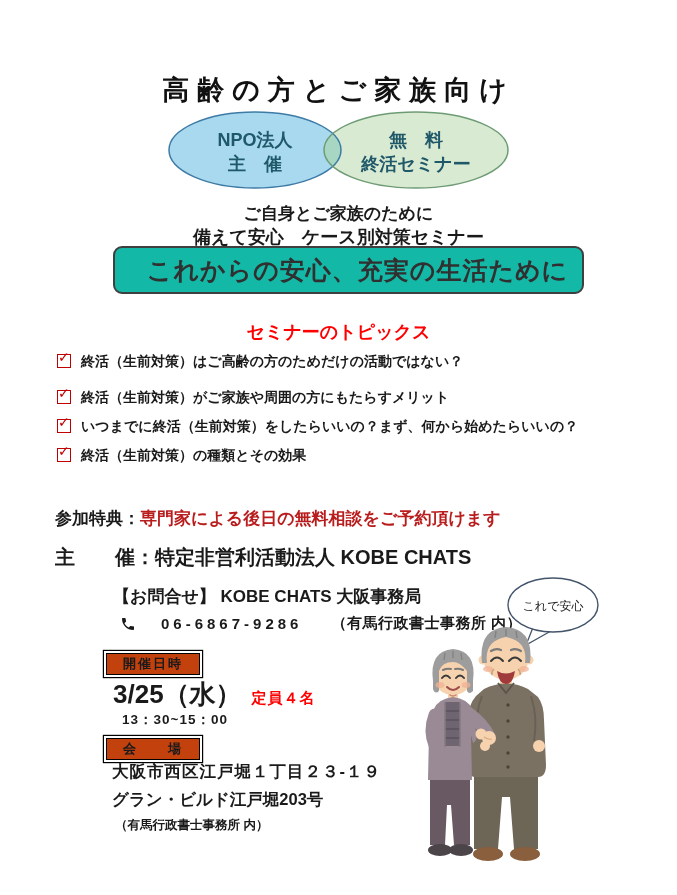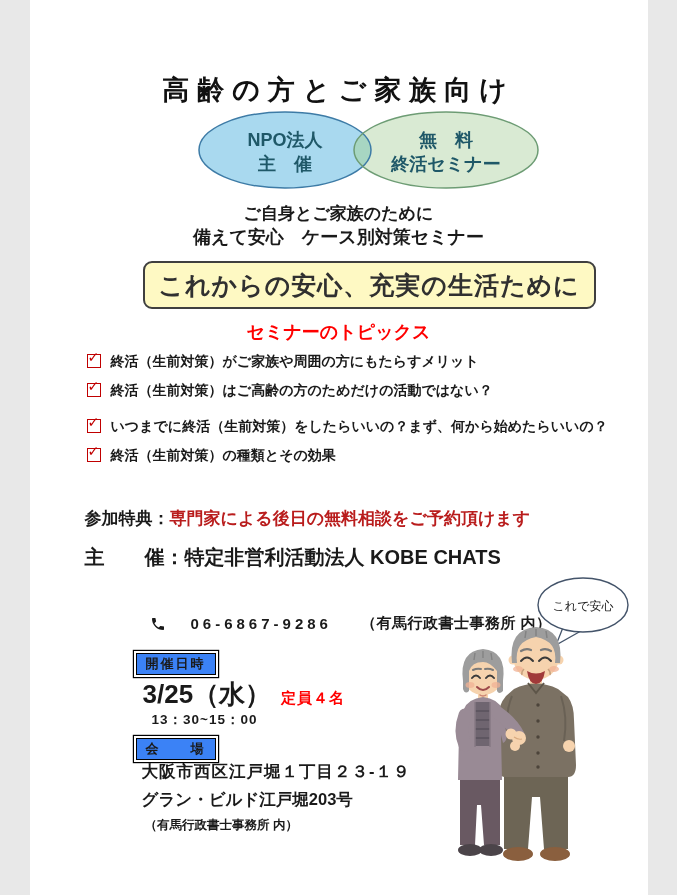--- a/index.html
+++ b/index.html
@@ -1,54 +1,54 @@
 <!DOCTYPE html>
 <html><head>
 <meta charset="utf-8">
 <style>
   html,body{margin:0;padding:0;background:#e8e8e8;}
   .page{
-    position:relative;width:618px;height:895px;margin:0 auto;background:#fff;
+    position:relative;width:677px;height:895px;margin:0 auto;background:#fff;
     font-family:"Liberation Sans","DejaVu Sans",sans-serif;color:#1a1a1a;overflow:hidden;
   }
   .abs{position:absolute;}
   .centered{left:0;right:0;text-align:center;}
   .b{font-weight:bold;}
   #main-title{top:72px;font-size:27px;letter-spacing:8px;color:#111;}
   #venn-svg{left:160px;top:106px;}
   .venn-text{font-size:18px;font-weight:bold;}
   #subtitle1{top:202px;font-size:17px;}
   #subtitle2{top:225px;font-size:18px;}
   #banner-box{
-    left:113px;top:261px;width:449px;height:44px;background:#fef9c3;
+    left:113px;top:246px;width:449px;height:44px;background:#14b8a6;
     border:2.5px solid #3f3f3f;border-radius:9px;display:flex;align-items:center;justify-content:center;
-    font-size:25px;font-weight:bold;color:#303030;letter-spacing:1px;
+    font-size:25px;font-weight:bold;color:#303030;letter-spacing:1px;padding-left:18px;
   }
   #topics-heading{top:320px;font-size:18px;color:#ff0000;}
   #topics-list{left:57px;top:352px;width:585px;}
   .topic-row{display:flex;align-items:flex-start;gap:10px;margin-bottom:10px;font-size:14px;font-weight:bold;line-height:19px;}
   .topic-row.first{margin-bottom:17px;}
   .chk{
     flex:none;width:12px;height:12px;margin-top:2px;border:1.7px solid #c00000;background:#fff;position:relative;
   }
   .chk::after{
     content:"\2713";position:absolute;top:-5px;left:0px;font-size:14px;line-height:14px;
     color:#c00000;font-weight:bold;
   }
   #benefit-line{left:55px;top:507px;font-size:17px;}
   #benefit-text{color:#b91c1c;}
   #organizer-line{left:55px;top:544px;font-size:20px;}
   #contact-heading{left:113px;top:585px;font-size:17px;}
   #phone-row{left:120px;top:614px;display:flex;align-items:center;gap:25px;font-size:15px;}
   #phone-number{letter-spacing:4px;}
   #phone-note{margin-left:4px;letter-spacing:0.5px;}
   .dlabel{
-    display:inline-block;background:#3b82f6;border:1.3px solid #000;
+    display:inline-block;background:#c2410c;border:1.3px solid #000;
     box-shadow:0 0 0 2px #fff,0 0 0 3.2px #000;
-    padding:1px 9px;font-size:13px;font-weight:bold;letter-spacing:2px;
+    padding:1px 16px;font-size:13px;font-weight:bold;letter-spacing:2px;
   }
   #schedule-label{left:106px;top:653px;}
   #date-row{left:113px;top:677px;display:flex;align-items:flex-end;}
   #date-text{font-size:26px;}
   #capacity-text{font-size:15px;color:#ff0000;margin-left:10px;padding-bottom:4px;letter-spacing:1px;text-align:center;}
   #time-text{left:122px;top:711px;font-size:13.5px;letter-spacing:1px;}
   #venue-label{left:106px;top:738px;}
   #address1{left:112px;top:761px;font-size:16.5px;letter-spacing:1px;}
   #address2{left:112px;top:789px;font-size:16.5px;}
   #venue-note{left:115px;top:817px;font-size:12.5px;}
@@ -81,44 +81,45 @@
   <div id="subtitle1" class="abs centered b">ご自身とご家族のために</div>
   <div id="subtitle2" class="abs centered b">備えて安心　ケース別対策セミナー</div>
 
   <div id="banner-box" class="abs">
     <span>これからの安心、充実の生活ために</span>
   </div>
 
   <div id="topics-heading" class="abs centered b">セミナーのトピックス</div>
 
   <div id="topics-list" class="abs">
+    <div class="topic-row first">
+      <span class="chk"></span>
+      <span>終活（生前対策）はご高齢の方のためだけの活動ではない？</span>
+    </div>
     <div class="topic-row">
       <span class="chk"></span>
       <span>終活（生前対策）がご家族や周囲の方にもたらすメリット</span>
-    </div>
-    <div class="topic-row first">
-      <span class="chk"></span>
-      <span>終活（生前対策）はご高齢の方のためだけの活動ではない？</span>
     </div>
     <div class="topic-row">
       <span class="chk"></span>
       <span>いつまでに終活（生前対策）をしたらいいの？まず、何から始めたらいいの？</span>
     </div>
     <div class="topic-row">
       <span class="chk"></span>
       <span>終活（生前対策）の種類とその効果</span>
     </div>
   </div>
 
   <div id="benefit-line" class="abs b">
     <span>参加特典：</span><span id="benefit-text">専門家による後日の無料相談をご予約頂けます</span>
   </div>
 
   <div id="organizer-line" class="abs b">主　　催：特定非営利活動法人 KOBE CHATS</div>
 
+  <div id="contact-heading" class="abs b">【お問合せ】 KOBE CHATS 大阪事務局</div>
 
   <div id="phone-row" class="abs b">
     <svg width="16" height="16" viewBox="0 0 24 24">
       <path fill="#1a1a1a" d="M6.62 10.79c1.44 2.83 3.76 5.14 6.59 6.59l2.2-2.21c.27-.27.67-.36 1.02-.24 1.12.37 2.33.57 3.57.57.55 0 1 .45 1 1V20c0 .55-.45 1-1 1-9.39 0-17-7.61-17-17 0-.55.45-1 1-1h3.5c.55 0 1 .45 1 1 0 1.25.2 2.45.57 3.57.11.35.03.74-.25 1.02l-2.2 2.2z"></path>
     </svg>
     <span id="phone-number">06-6867-9286</span>
     <span id="phone-note">（有馬行政書士事務所 内）</span>
   </div>
 
   <div id="schedule-label" class="abs dlabel">開催日時</div>

